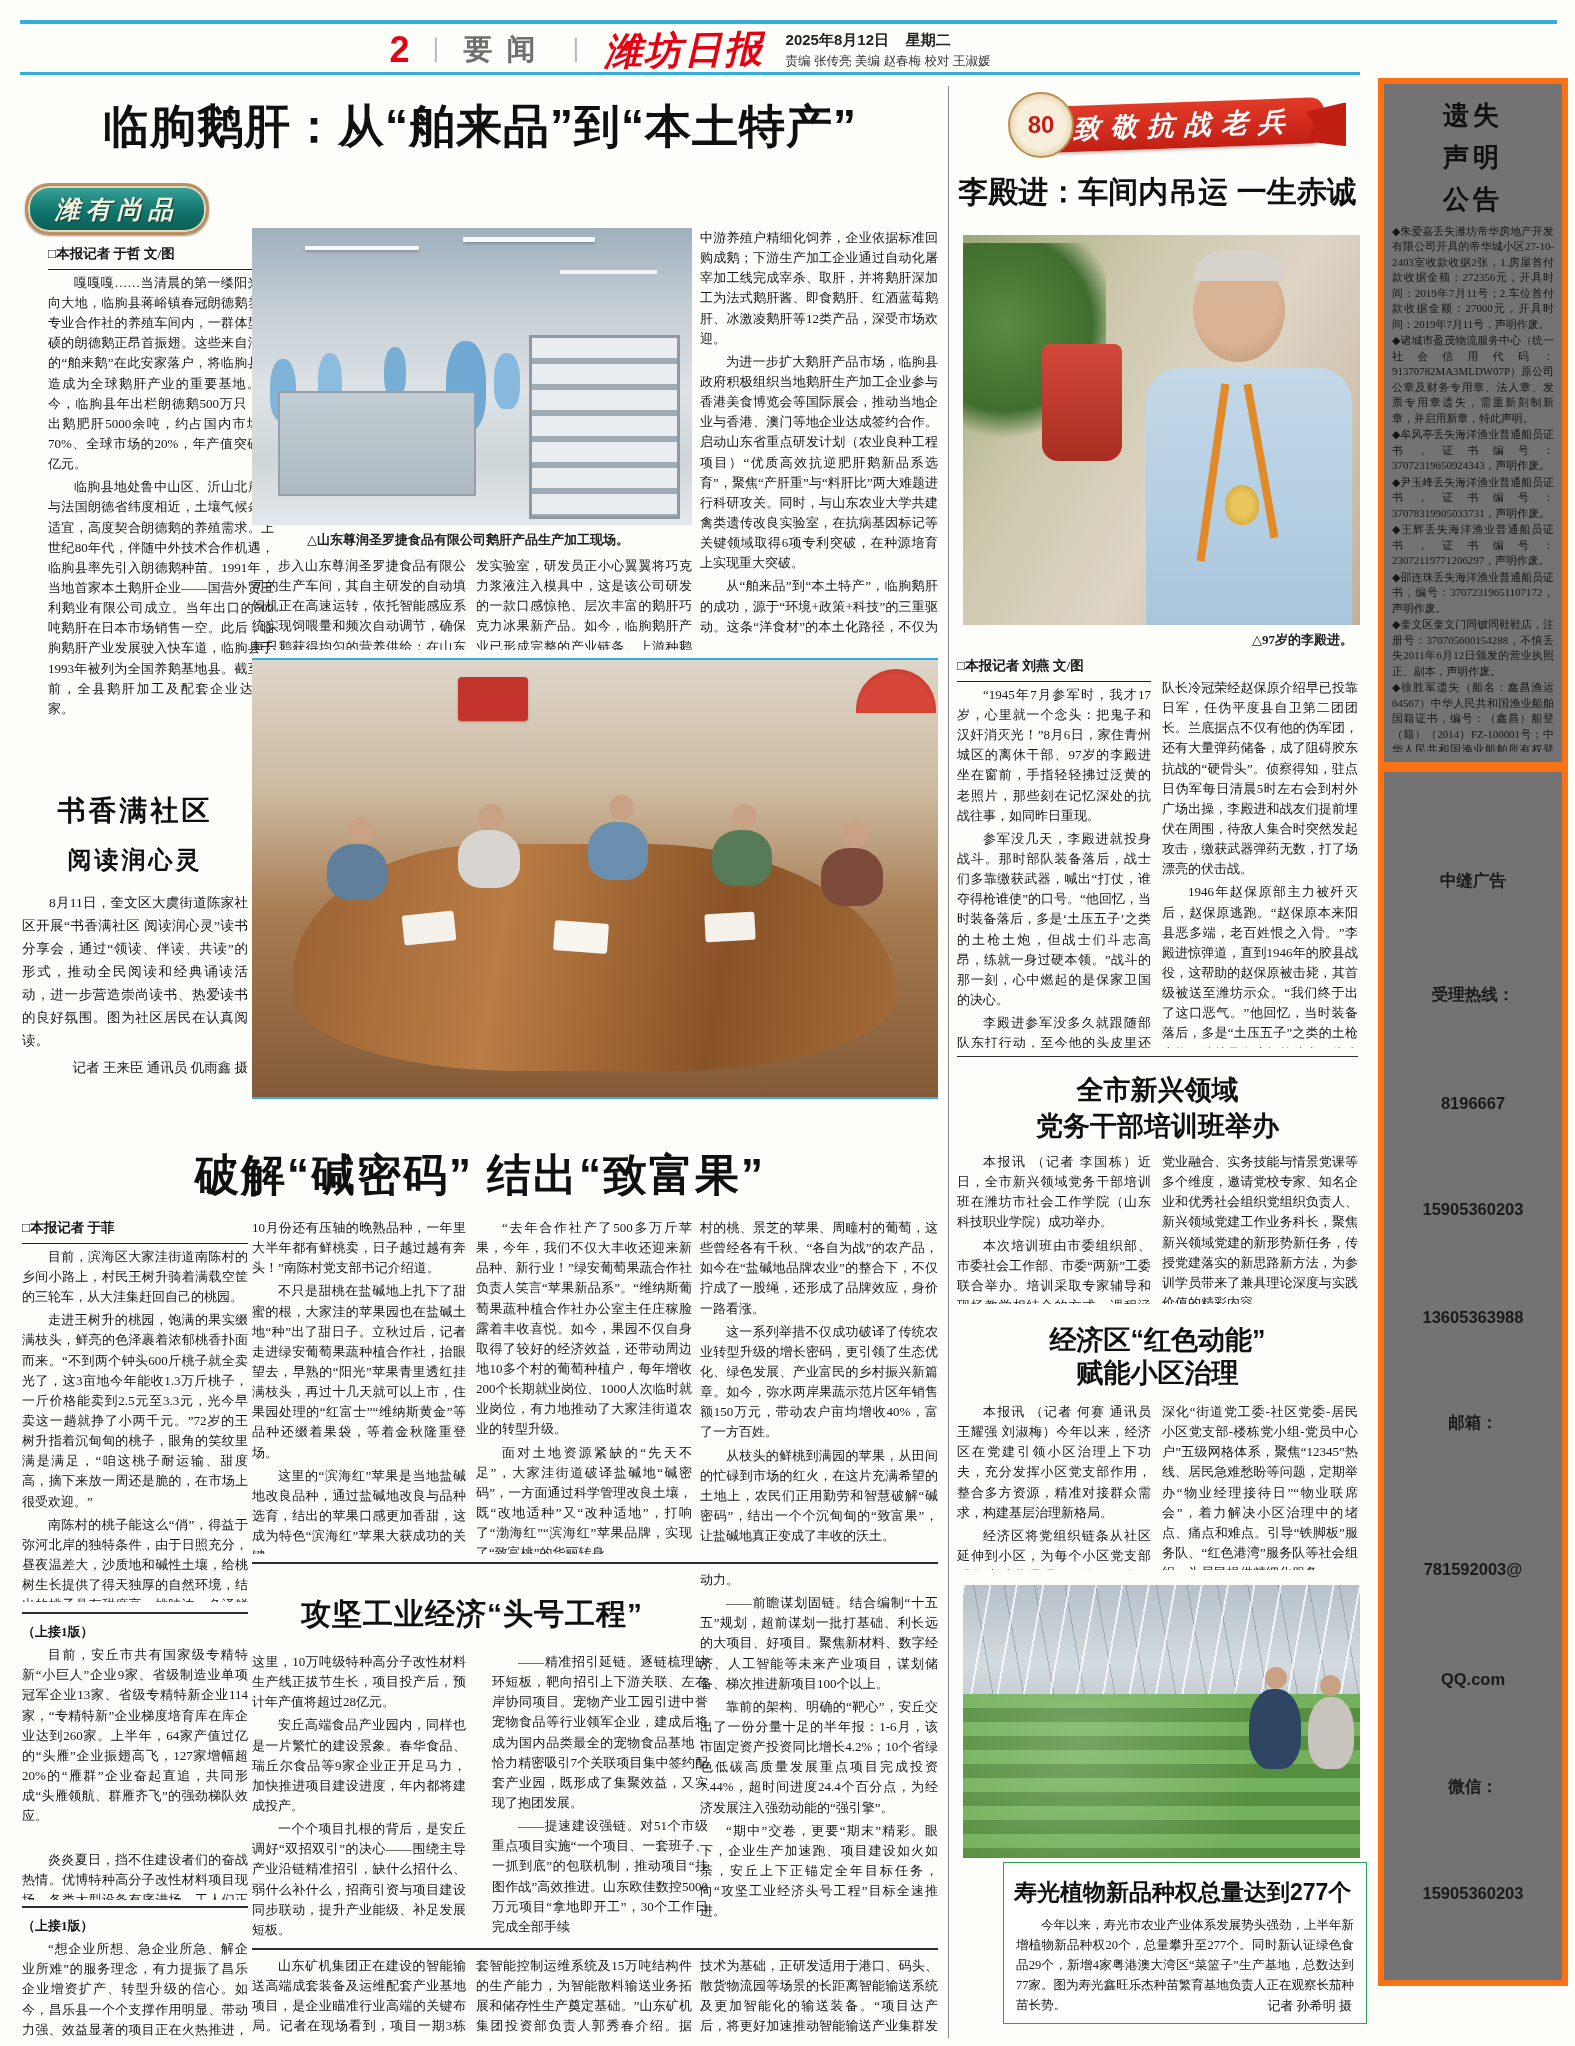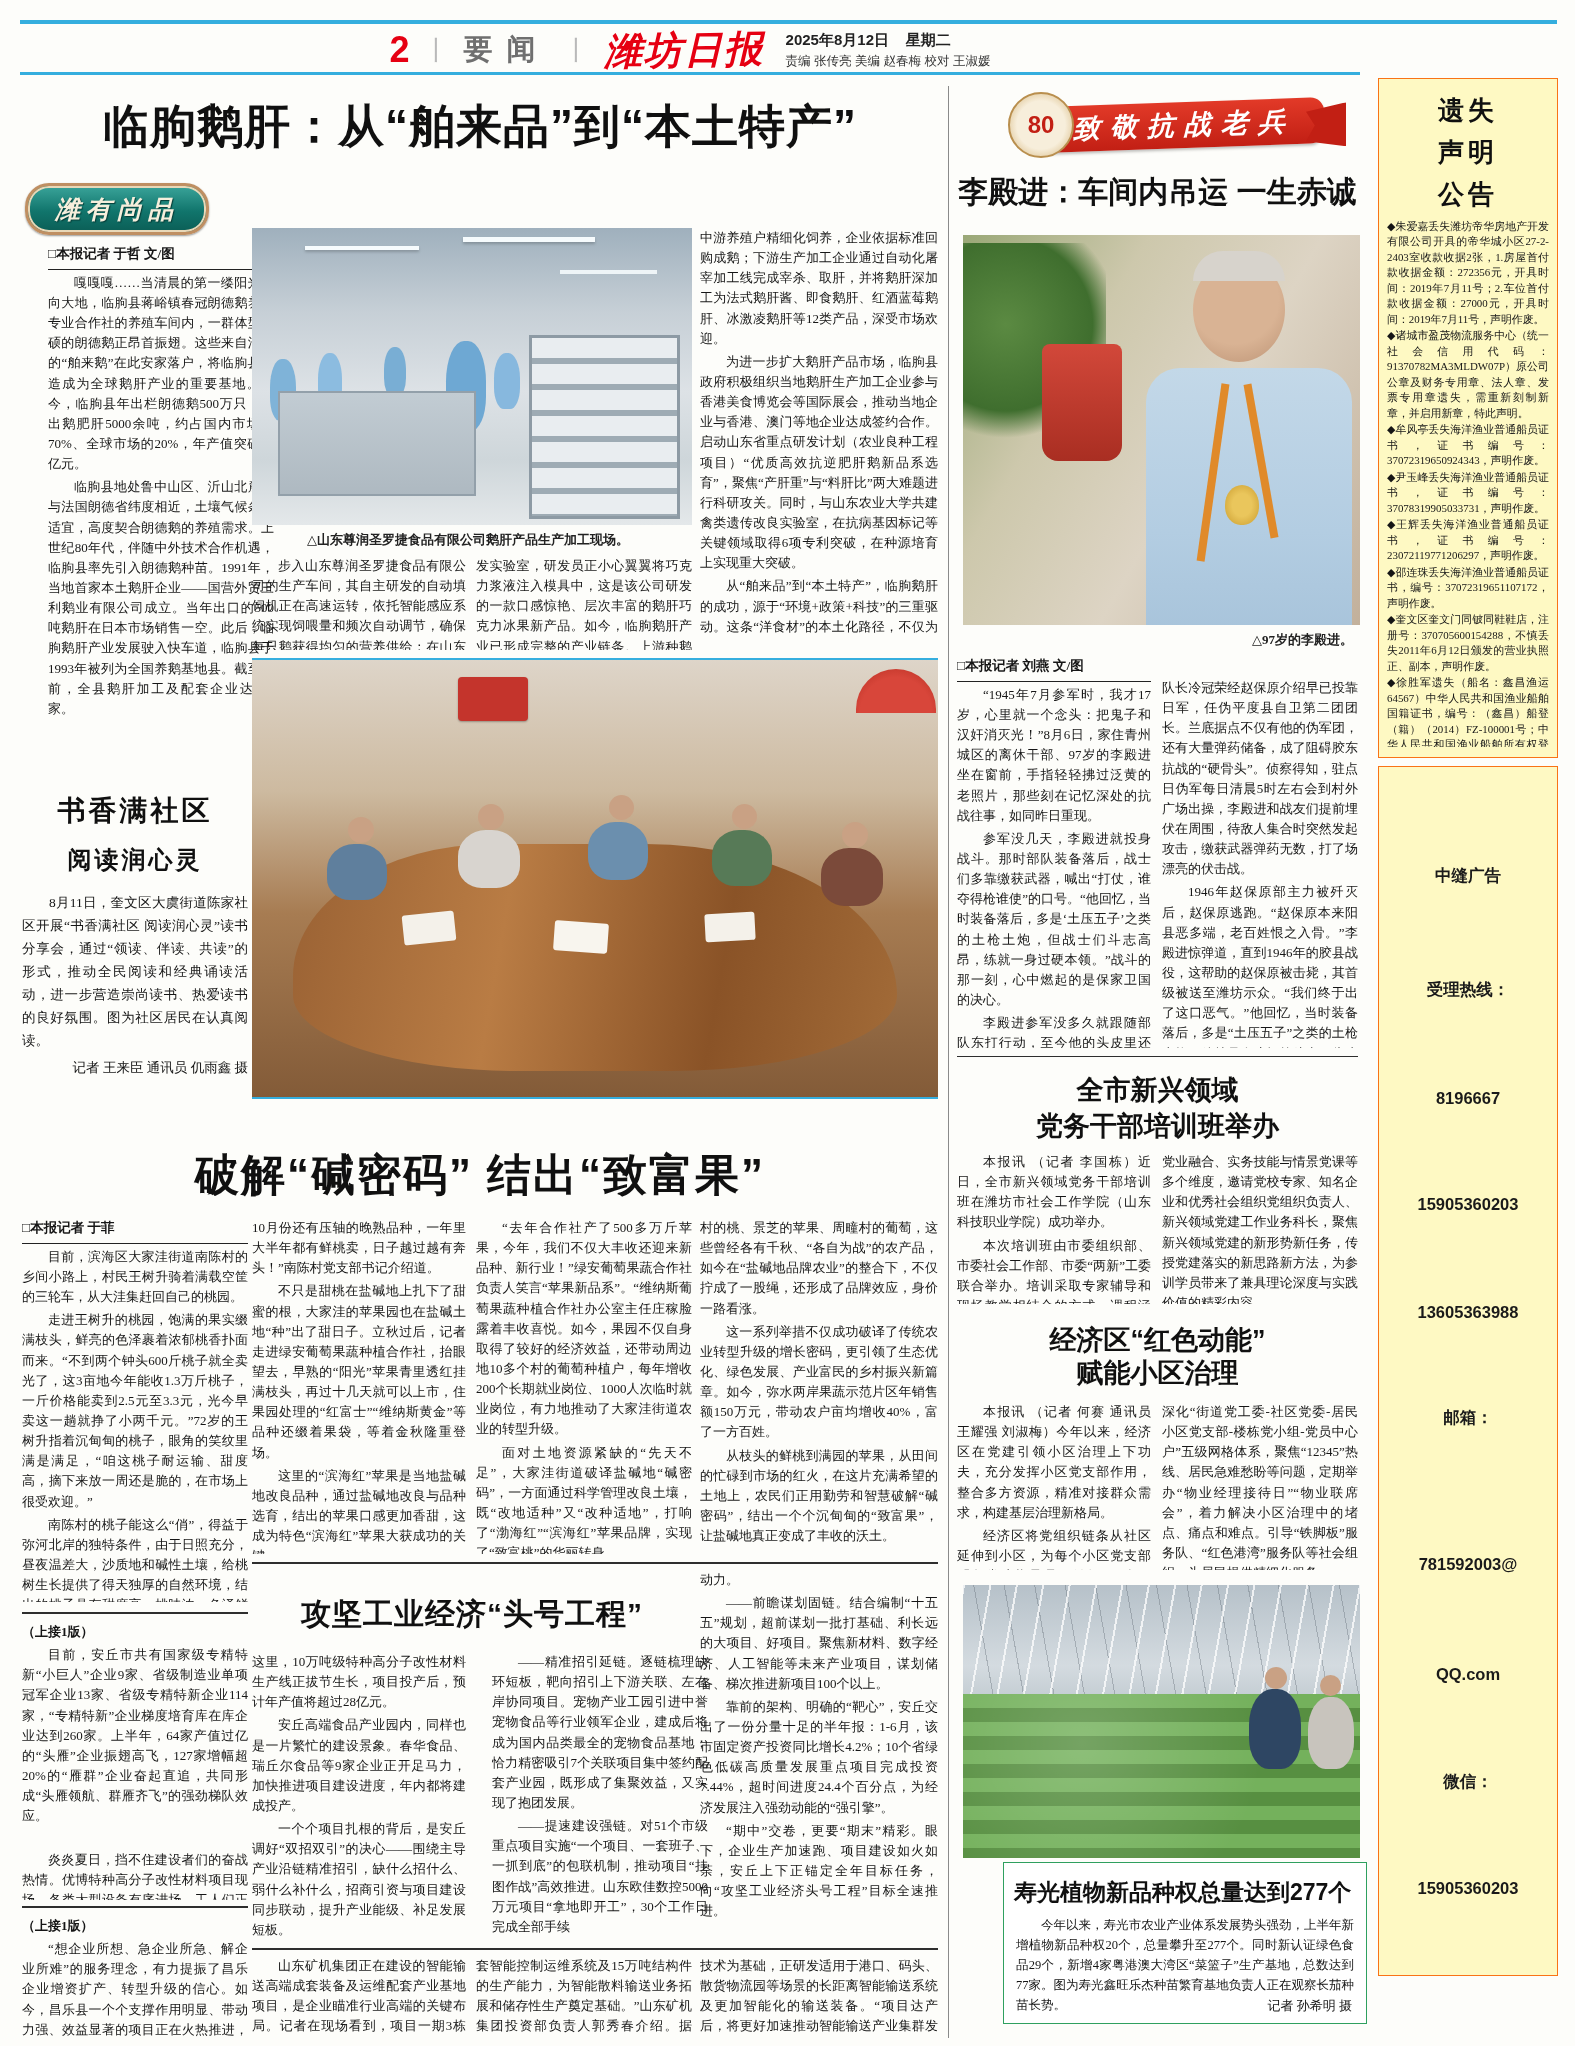--- a/index.html
+++ b/index.html
@@ -35,21 +35,21 @@
       clip-path:polygon(0 0,100% 18%,78% 50%,100% 85%,0 100%);}
   .emblem{position:absolute;width:62px;height:62px;border-radius:50%;background:radial-gradient(#f7eedb 55%,#e2cba0 80%,#c9a868 100%);
       border:2px solid #b98f4e;display:flex;align-items:center;justify-content:center;z-index:3;}
   .emblem b{color:#c21f14;font-size:24px;font-family:"Liberation Sans",sans-serif;}
   .bluebox{position:absolute;border:1px solid #2a7fc1;background:#fff;}
   .blueband{position:absolute;background:#1d86c8;clip-path:polygon(9% 0,91% 0,100% 50%,91% 100%,9% 100%,0 50%);
       display:flex;align-items:center;justify-content:center;}
   .blueband span{color:#fff;font-weight:bold;font-size:17px;letter-spacing:3px;font-family:"Liberation Sans",sans-serif;}
   .greenbox{position:absolute;border:1.5px solid #2fa05f;background:#ffffff;}
   
-  .sidebox{position:absolute;border:1px solid #f97316;background:#fef9c3;}
+  .sidebox{position:absolute;border:6px solid #f97316;background:#737373;}
   .notice{font-size:10.9px;line-height:1.42;text-align:justify;margin:0 0 1px 0;}
   .gutter-item{position:absolute;width:100%;text-align:center;font-weight:bold;font-size:16.5px;
       font-family:"Liberation Sans","DejaVu Sans",sans-serif;color:#1a1a1a;}
 </style>
 </head>
 <body>
 
 <div id="page">
 
   <div class="abs cyan" style="left:20px;top:20px;width:1537px;height:4px;"></div>
@@ -276,21 +276,21 @@
     <div class="hl" style="position:absolute;left:10px;top:14px;width:342px;font-size:23px;white-space:nowrap;">寿光植物新品种权总量达到277个</div>
     <div class="kai" style="position:absolute;left:12px;top:52px;width:338px;font-size:12.5px;line-height:1.6;text-indent:2em;">今年以来，寿光市农业产业体系发展势头强劲，上半年新增植物新品种权20个，总量攀升至277个。同时新认证绿色食品29个，新增4家粤港澳大湾区“菜篮子”生产基地，总数达到77家。图为寿光鑫旺乐杰种苗繁育基地负责人正在观察长茄种苗长势。</div>
     <div class="kai" style="position:absolute;right:14px;top:132px;font-size:13px;">记者  孙希明  摄</div>
   </div>
 
   <div class="sidebox" style="left:1378px;top:78px;width:178px;height:678px;">
     <div class="hl" style="position:absolute;left:0;top:14px;width:100%;text-align:center;font-size:26px;letter-spacing:4px;">遗失</div>
     <div class="hl" style="position:absolute;left:0;top:56px;width:100%;text-align:center;font-size:26px;letter-spacing:4px;">声明</div>
     <div class="hl" style="position:absolute;left:0;top:98px;width:100%;text-align:center;font-size:26px;letter-spacing:4px;">公告</div>
     <div class="abs" style="left:8px;top:140px;width:162px;height:528px;overflow:hidden;">
-      <p class="notice">◆朱爱嘉丢失潍坊帝华房地产开发有限公司开具的帝华城小区27-2-2403室收款收据2张，1.房屋首付款收据金额：272356元，开具时间：2019年7月11号；2.车位首付款收据金额：27000元，开具时间：2019年7月11号，声明作废。</p>
+      <p class="notice">◆朱爱嘉丢失潍坊帝华房地产开发有限公司开具的帝华城小区27-10-2403室收款收据2张，1.房屋首付款收据金额：272356元，开具时间：2019年7月11号；2.车位首付款收据金额：27000元，开具时间：2019年7月11号，声明作废。</p>
       <p class="notice">◆诸城市盈茂物流服务中心（统一社会信用代码：91370782MA3MLDW07P）原公司公章及财务专用章、法人章、发票专用章遗失，需重新刻制新章，并启用新章，特此声明。</p>
       <p class="notice">◆牟风亭丢失海洋渔业普通船员证书，证书编号：37072319650924343，声明作废。</p>
       <p class="notice">◆尹玉峰丢失海洋渔业普通船员证书，证书编号：37078319905033731，声明作废。</p>
       <p class="notice">◆王辉丢失海洋渔业普通船员证书，证书编号：23072119771206297，声明作废。</p>
       <p class="notice">◆邵连珠丢失海洋渔业普通船员证书，编号：37072319651107172，声明作废。</p>
       <p class="notice">◆奎文区奎文门同铍同鞋鞋店，注册号：370705600154288，不慎丢失2011年6月12日颁发的营业执照正、副本，声明作废。</p>
       <p class="notice">◆徐胜军遗失（船名：鑫昌渔运64567）中华人民共和国渔业船舶国籍证书，编号：（鑫昌）船登（籍）（2014）FZ-100001号；中华人民共和国渔业船舶所有权登记证书，编号：（鑫昌）船登（权）（2014）FZ-10000号，声明作废。</p>
     </div>
   </div>
 

